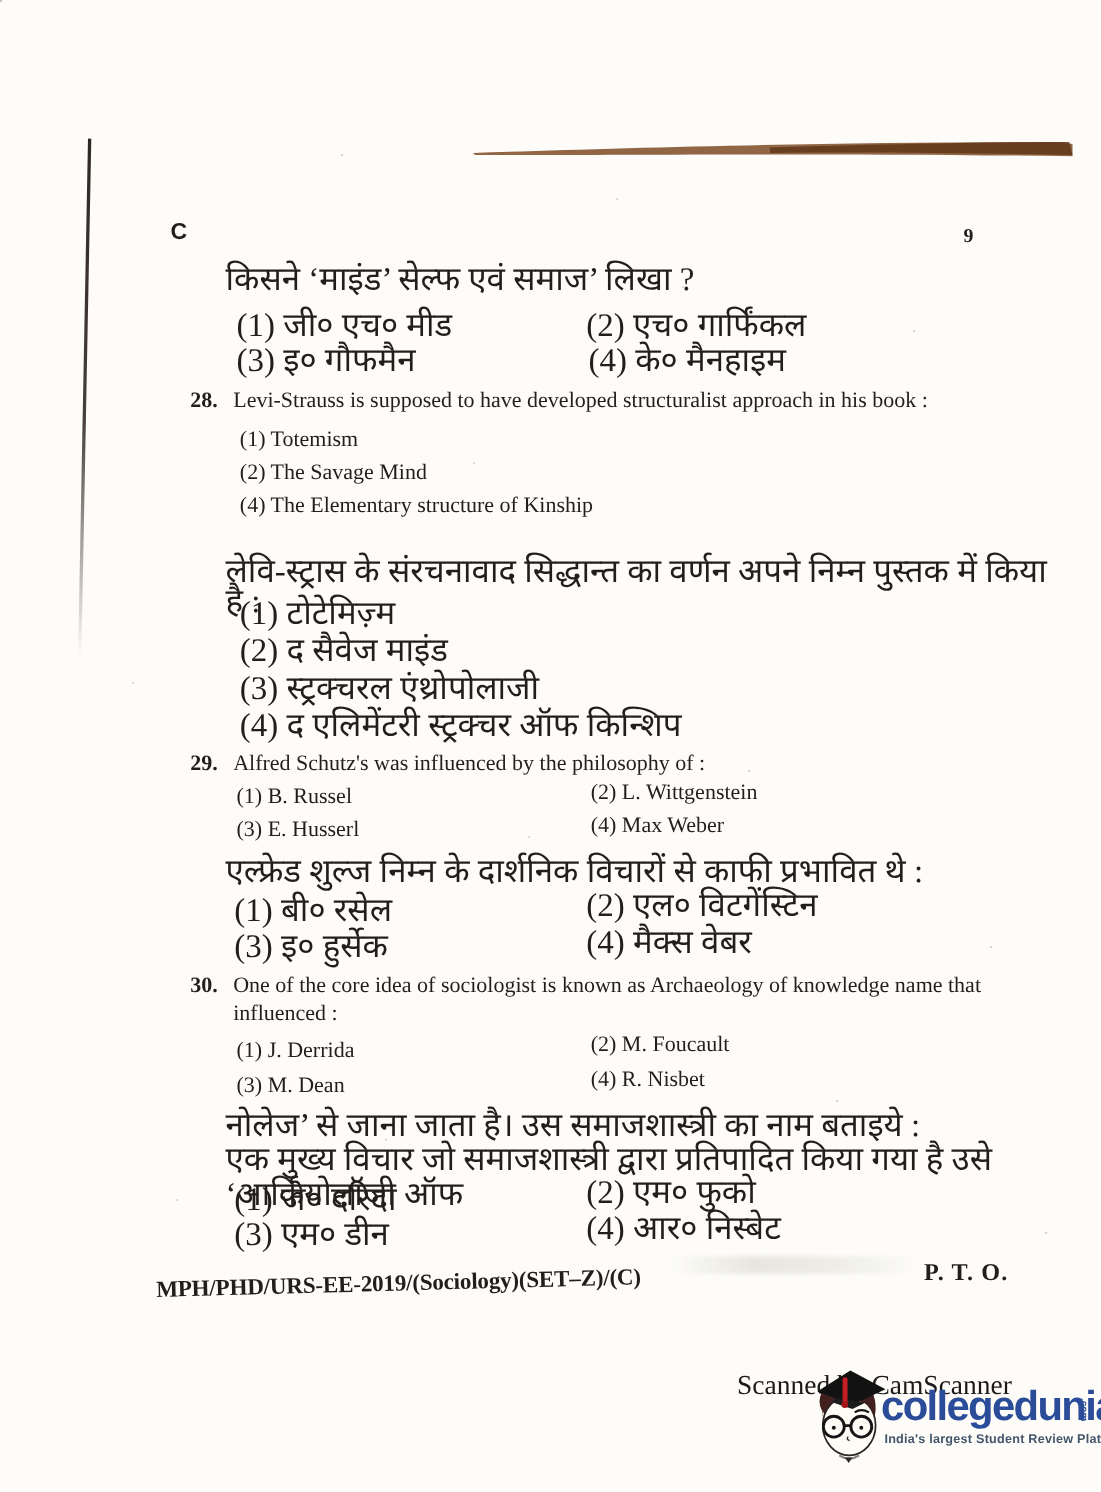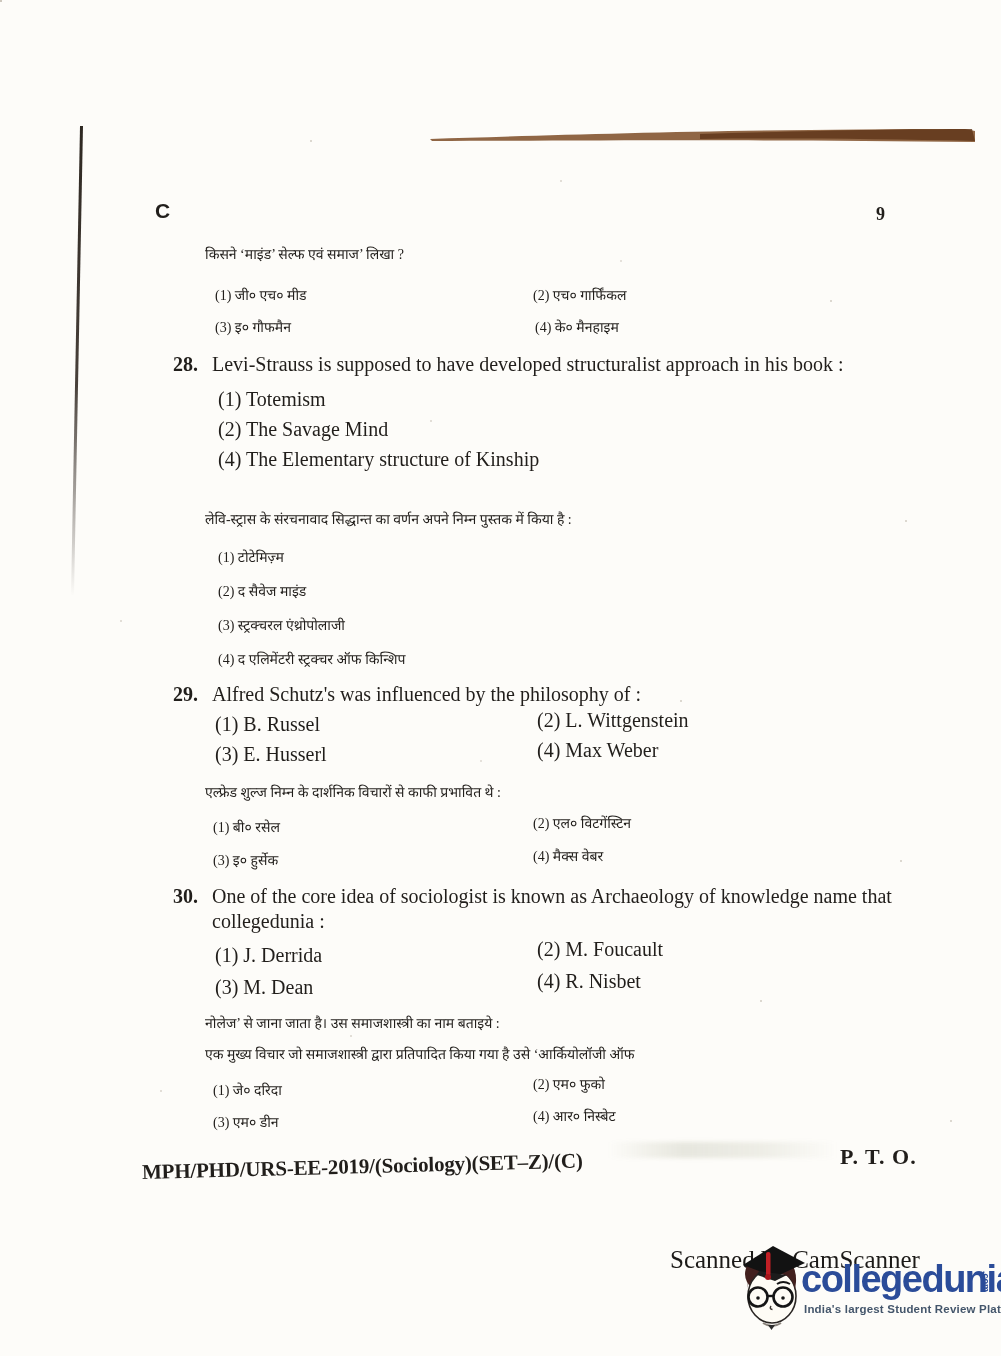--- a/index.html
+++ b/index.html
@@ -32,21 +32,21 @@
 
   .ghost-smudge {
     position:absolute; left:608px; top:1142px; width:230px; height:16px;
     background:linear-gradient(to right, rgba(140,140,105,0), rgba(130,135,100,.18), rgba(130,135,100,.12), rgba(140,140,105,0));
     filter:blur(2px);
   }
 
   .set-label { position:absolute; left:155px; top:199px; font-family:"Liberation Sans","DejaVu Sans",sans-serif; font-weight:bold; font-size:21px; }
   .page-num  { position:absolute; left:876px; top:204px; font-weight:bold; font-size:18px; }
 
-  .hi { font-size:14px; line-height:27px; }
+  .hi { font-size:30px; line-height:27px; }
   .en { font-size:20px; line-height:25px; }
   .abs { position:absolute; }
 
   .qrow { position:absolute; white-space:nowrap; }
   .qrow .col-r { position:absolute; white-space:nowrap; }
 
   .qstem { position:absolute; width:760px; }
   .qnum { font-weight:bold; padding-right:14px;text-align:right; }
 
   .optlist div { white-space:nowrap; }
@@ -124,21 +124,21 @@
     <span>(1) बी० रसेल</span>
     <span class="col-r" style="left:320px; top:-4px;">(2) एल० विटगेंस्टिन</span>
   </div>
   <div class="qrow hi" style="left:213px; top:847px;">
     <span>(3) इ० हुर्सेक</span>
     <span class="col-r" style="left:320px; top:-4px;">(4) मैक्स वेबर</span>
   </div>
 
   <div class="qstem en" style="left:173px; top:884px;">
     <span class="qnum">30.</span><span>One of the core idea of sociologist is known as Archaeology of knowledge name that</span>
-    <div style="margin-left:39px;">collegedunia :</div>
+    <div style="margin-left:39px;">influenced :</div>
   </div>
   <div class="qrow en" style="left:215px; top:943px;">
     <span>(1) J. Derrida</span>
     <span class="col-r" style="left:322px; top:-6px;">(2) M. Foucault</span>
   </div>
   <div class="qrow en" style="left:215px; top:975px;">
     <span>(3) M. Dean</span>
     <span class="col-r" style="left:322px; top:-6px;">(4) R. Nisbet</span>
   </div>
   <div class="qstem hi abs" style="left:205px; top:1008px; line-height:31px;">

